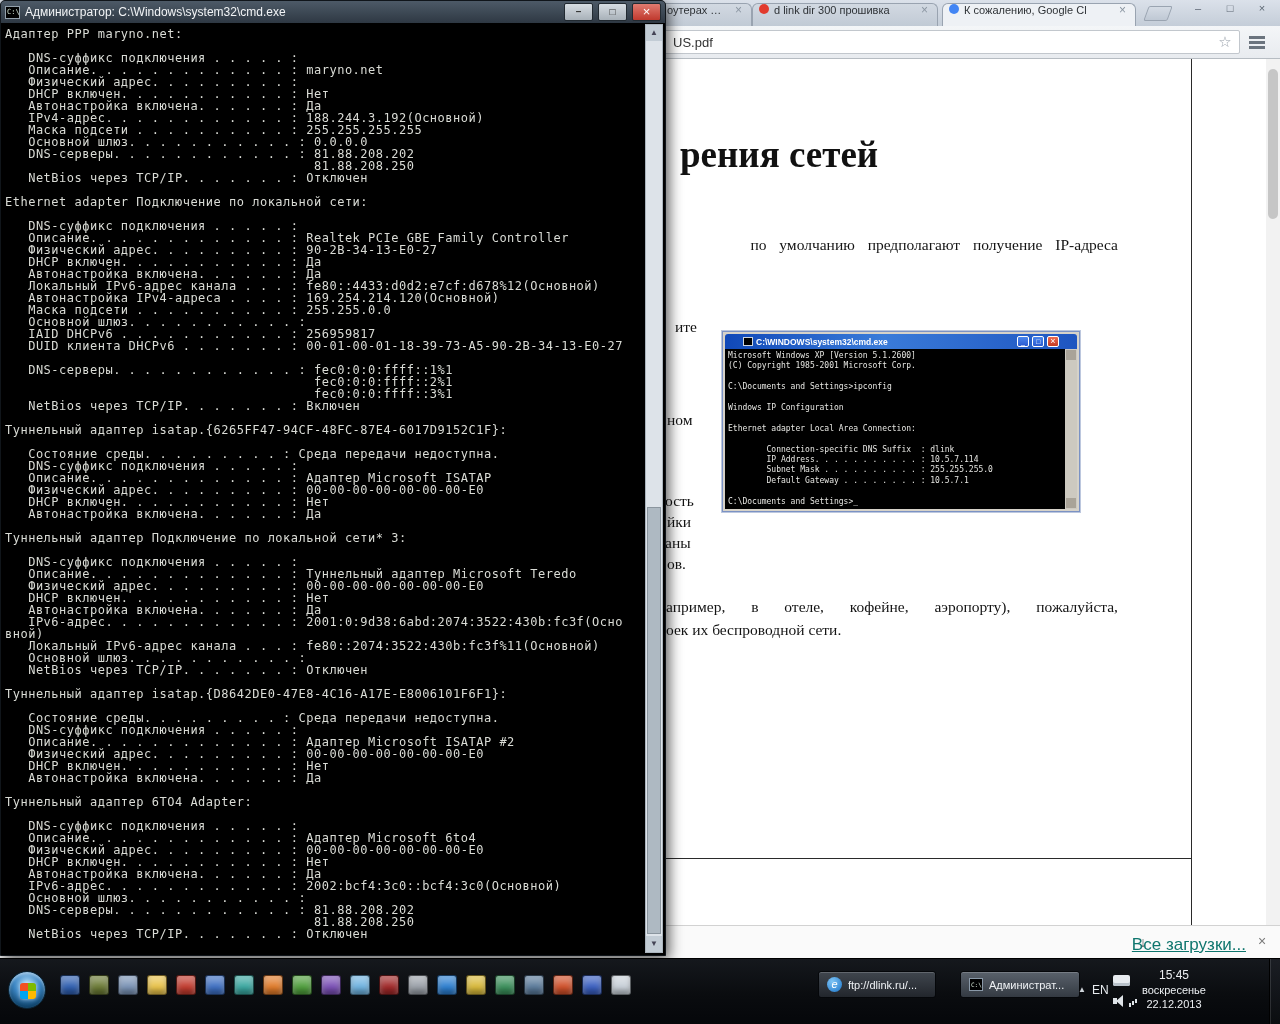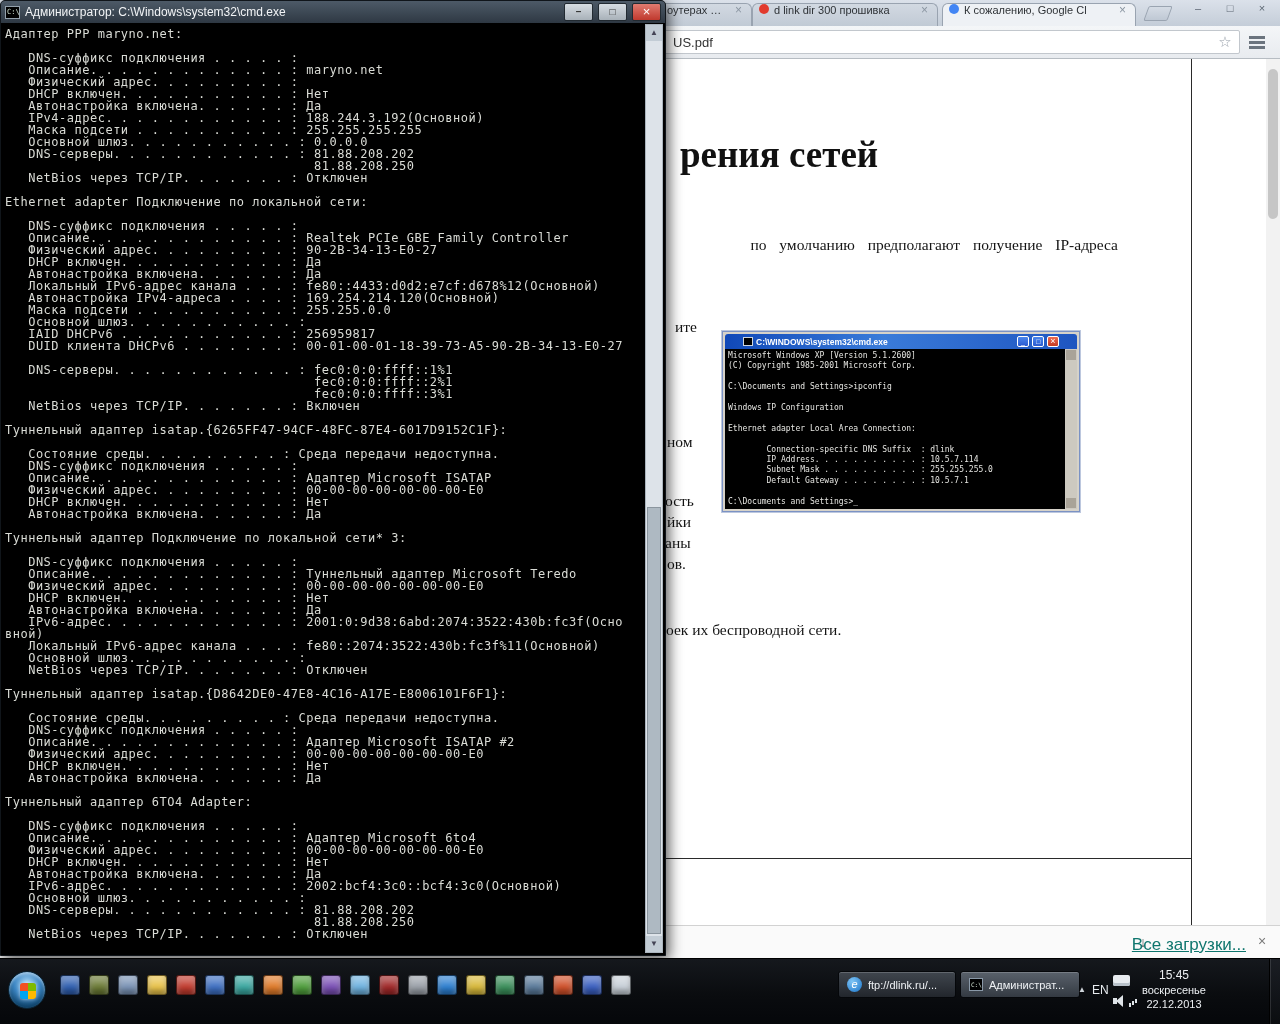--- a/index.html
+++ b/index.html
@@ -38,21 +38,21 @@
   
   .content{position:absolute;top:59px;left:0;right:0;bottom:33px;background:#fff;overflow:hidden;}
   .pdf-box1{position:absolute;left:352px;top:-30px;width:840px;height:830px;border:1px solid #2a2a2a;}
   .pdf-box2{position:absolute;left:352px;top:799px;width:840px;height:120px;border:1px solid #2a2a2a;}
   .pdf-heading{position:absolute;left:668px;top:62px;margin:12px;font-family:"Liberation Serif",serif;font-weight:bold;font-size:37px;color:#111;white-space:nowrap;}
   .frag{position:absolute;font-family:"Liberation Serif",serif;font-size:15.5px;color:#141414;white-space:nowrap;}
   .fjust{white-space:normal;display:block;width:452px;text-align:justify;text-align-last:justify;}
   .f0{left:666px;top:177px;display:block;width:452px;text-align:right;word-spacing:9px;}
   .f1{left:666px;top:199px;}
   .f2{left:667px;top:259px;padding-left:8px;}
-  .f3{left:667px;top:374px;}
+  .f3{left:667px;top:352px;}
   .f4{left:665px;top:433px;}
   .f5{left:667px;top:454px;}
   .f6{left:665px;top:475px;}
   .f7{left:667px;top:496px;}
   .f8{left:666px;top:539px;}
   .f9{left:666px;top:562px;}
 
   
   .xpwin{position:absolute;left:722px;top:272px;width:358px;height:181px;background:#d6d2c9;border:1px solid #7b92c4;box-shadow:0 0 0 1px #bcc7de;}
   .xp-title{position:absolute;left:2px;right:2px;top:2px;height:15px;background:linear-gradient(90deg,#1048b8,#3a7bd9 45%,#1e55c0);border-radius:3px 3px 0 0;display:flex;align-items:center;padding:0 18px;gap:3px;}
@@ -101,21 +101,21 @@
   .cs-down{bottom:0;}.cs-down::before{content:"▼";}
   .cs-thumb{position:absolute;left:1px;right:1px;top:52%;bottom:18px;background:#aeb9c2;border:1px solid #8a959e;}
 
   
   .taskbar{position:absolute;left:0;right:0;bottom:0;height:66px;background:linear-gradient(#15181d,#0a0c0f 55%,#05070a);border-top:1px solid #000;z-index:9;}
   .orb{position:absolute;left:8px;top:12px;width:38px;height:38px;border-radius:50%;background:radial-gradient(circle at 50% 30%,#9fd0f2 0%,#3c86c4 42%,#11466e 75%,#0a2a47 100%);border:1px solid #0a2333;box-shadow:inset 0 2px 3px rgba(255,255,255,.5);}
   .orb-flag{position:absolute;left:11px;top:11px;width:16px;height:16px;border-radius:3px;background:conic-gradient(#7fba00 0 25%,#ffb900 25% 50%,#00a4ef 50% 75%,#f25022 75% 100%);box-shadow:0 0 4px rgba(255,255,255,.6);}
   .pinned{position:absolute;left:60px;top:16px;display:flex;gap:9px;}
   .pin{width:20px;height:20px;border-radius:3px;border:1px solid rgba(0,0,0,.55);box-shadow:inset 0 7px 6px rgba(255,255,255,.35),inset 0 -4px 5px rgba(0,0,0,.35);}
   .tbtn{position:absolute;top:12px;height:27px;border-radius:3px;border:1px solid #05070a;background:linear-gradient(#40464e,#22262c);box-shadow:inset 0 1px rgba(255,255,255,.18);display:flex;align-items:center;gap:6px;padding:0 8px;color:#eef1f4;font-size:11px;}
-  .b1{left:838px;width:118px;}
+  .b1{left:818px;width:118px;}
   .b2{left:960px;width:120px;background:linear-gradient(#59616b,#343a42);}
   .tb-lbl{white-space:nowrap;overflow:hidden;text-overflow:ellipsis;}
   .ie-icon{width:15px;height:15px;border-radius:50%;background:radial-gradient(circle at 35% 30%,#7ec4f5,#1b74c8);color:#fff;font-size:11px;line-height:15px;text-align:center;font-style:italic;flex:0 0 auto;}
   .ie-icon::before{content:"e";}
   .cmdmini{width:14px;height:13px;background:#000;border:1px solid #8a99a8;font:6px/11px "DejaVu Sans Mono",monospace;color:#cfe0d0;padding-left:1px;flex:0 0 auto;}
   .cmdmini::before{content:"C:\\";}
   .chev{position:absolute;left:1078px;top:26px;color:#cfd5da;font-size:8px;}
   .chev::before{content:"▲";}
   .lang{position:absolute;left:1092px;top:24px;color:#e8ecef;font-size:12px;}
   .tray{position:absolute;left:1110px;top:14px;width:28px;height:40px;}
@@ -174,20 +174,21 @@
       <div class="pdf-box2"></div>
       <h1 class="pdf-heading">рения сетей</h1>
 
       <span class="frag f0">по умолчанию предполагают получение IP-адреса</span>
       <span class="frag f2">ите</span>
       <span class="frag f3">ном</span>
       <span class="frag f4">ость</span>
       <span class="frag f5">йки</span>
       <span class="frag f6">аны</span>
       <span class="frag f7">ов.</span>
+      <span class="frag fjust f8">апример, в отеле, кофейне, аэропорту), пожалуйста,</span>
       <span class="frag f9">оек их беспроводной сети.</span>
 
       <div class="xpwin">
         <div class="xp-title">
           <span class="xp-ico"></span>
           <span class="xp-ttl">C:\WINDOWS\system32\cmd.exe</span>
           <span class="xb xb-min"></span>
           <span class="xb xb-max"></span>
           <span class="xb xb-close"></span>
         </div>

